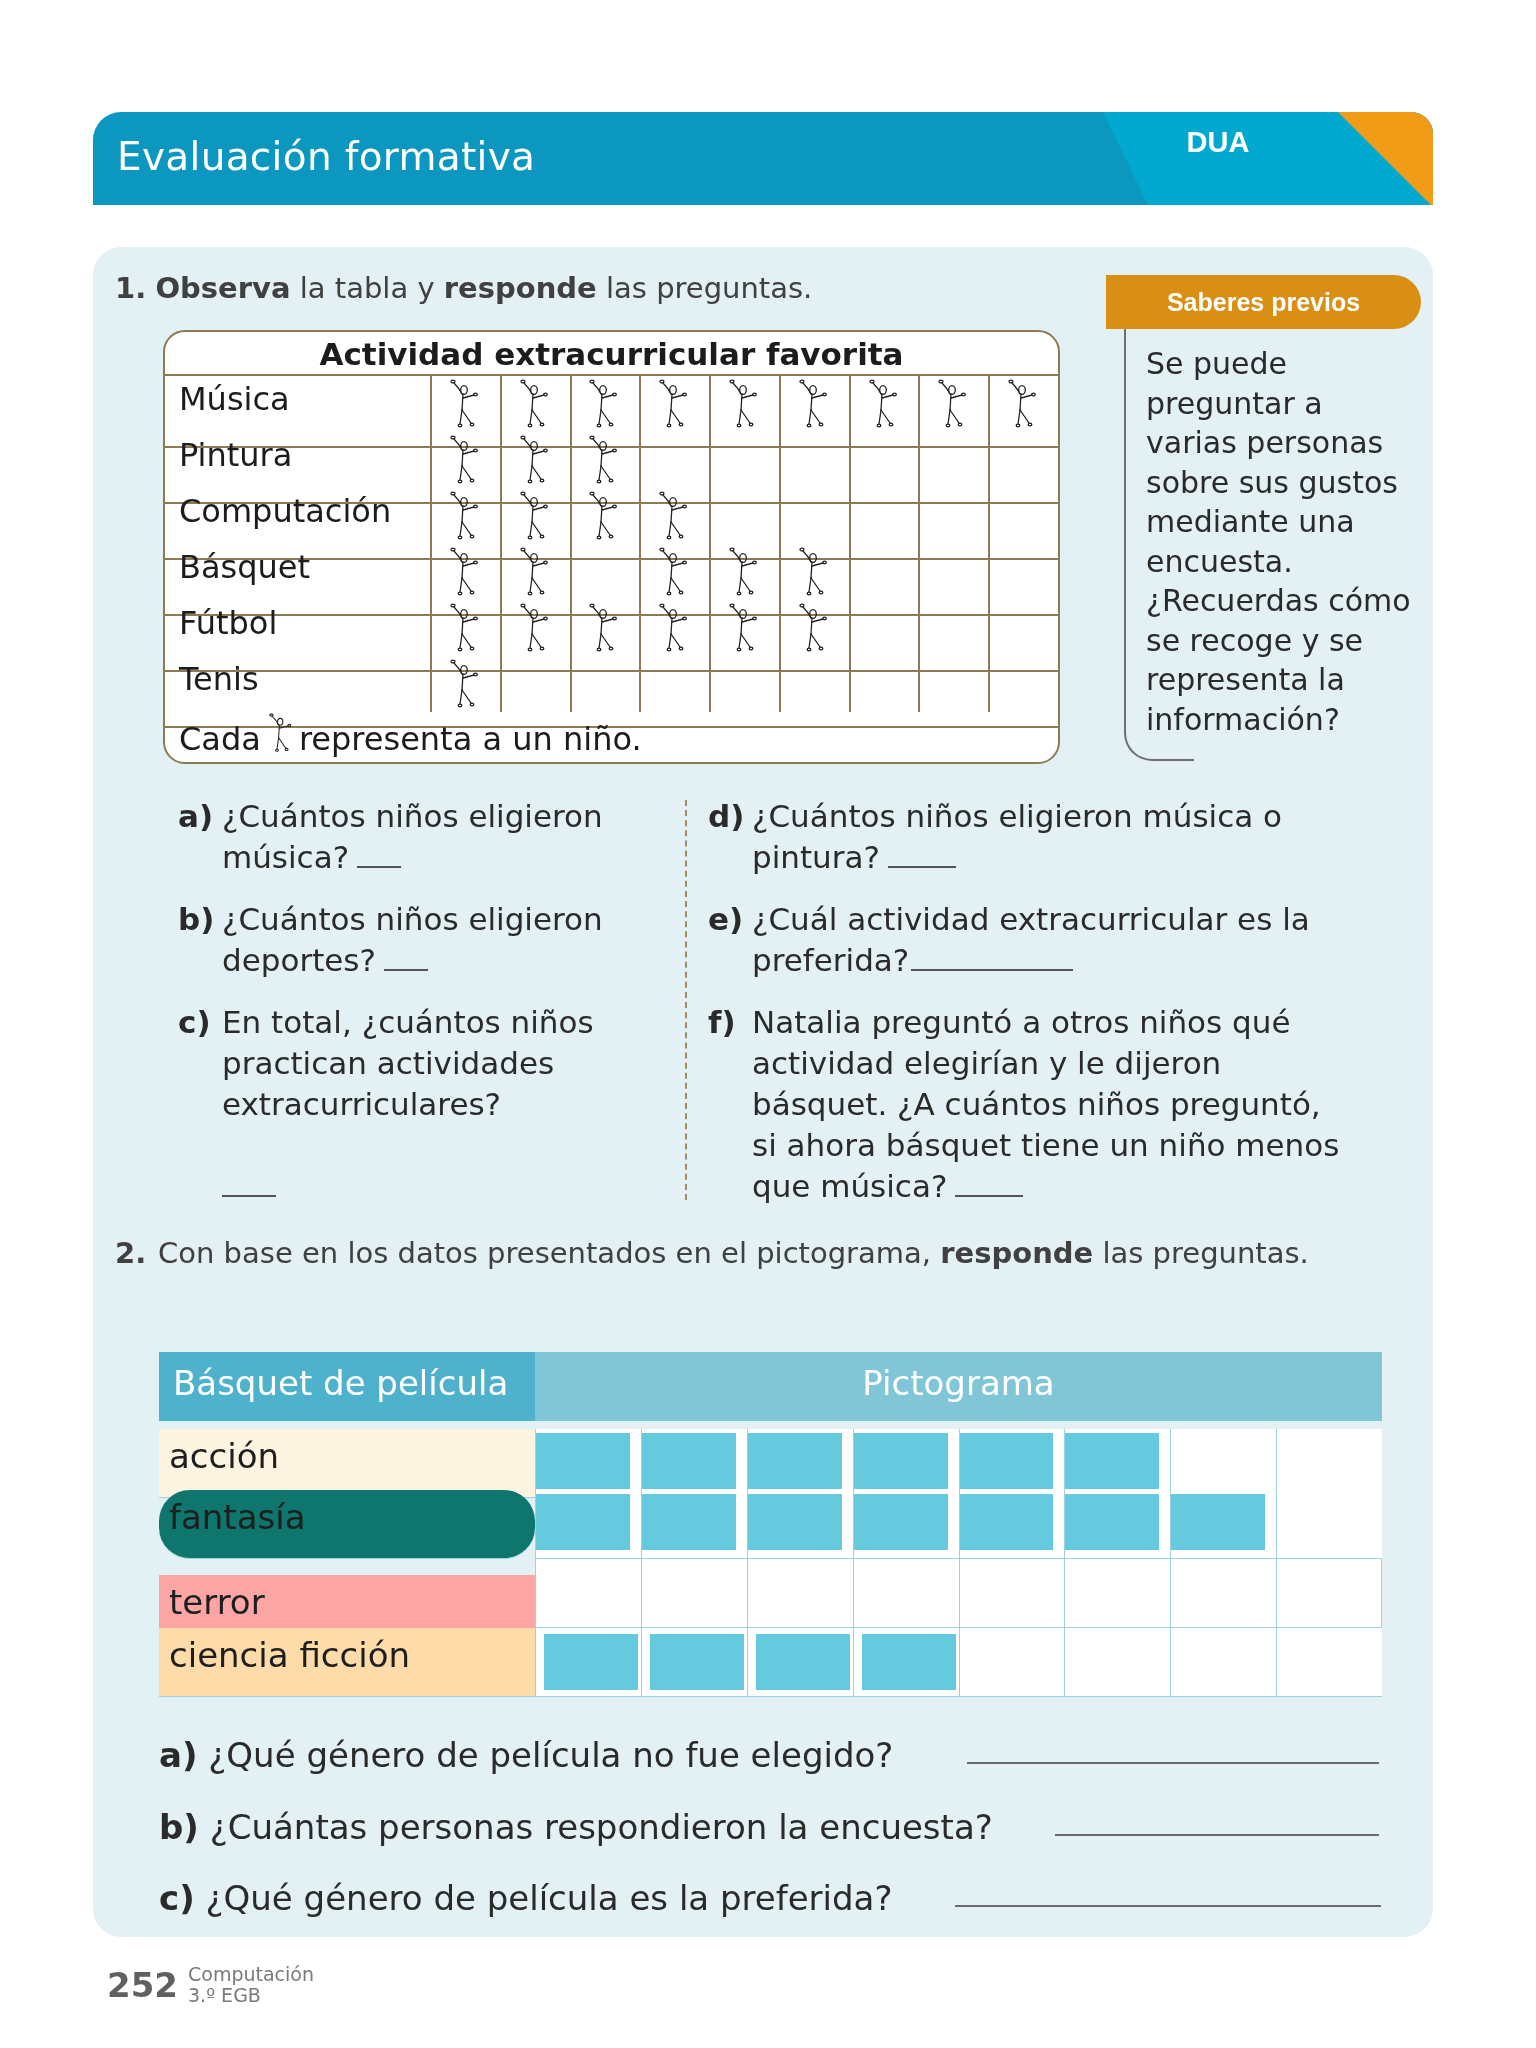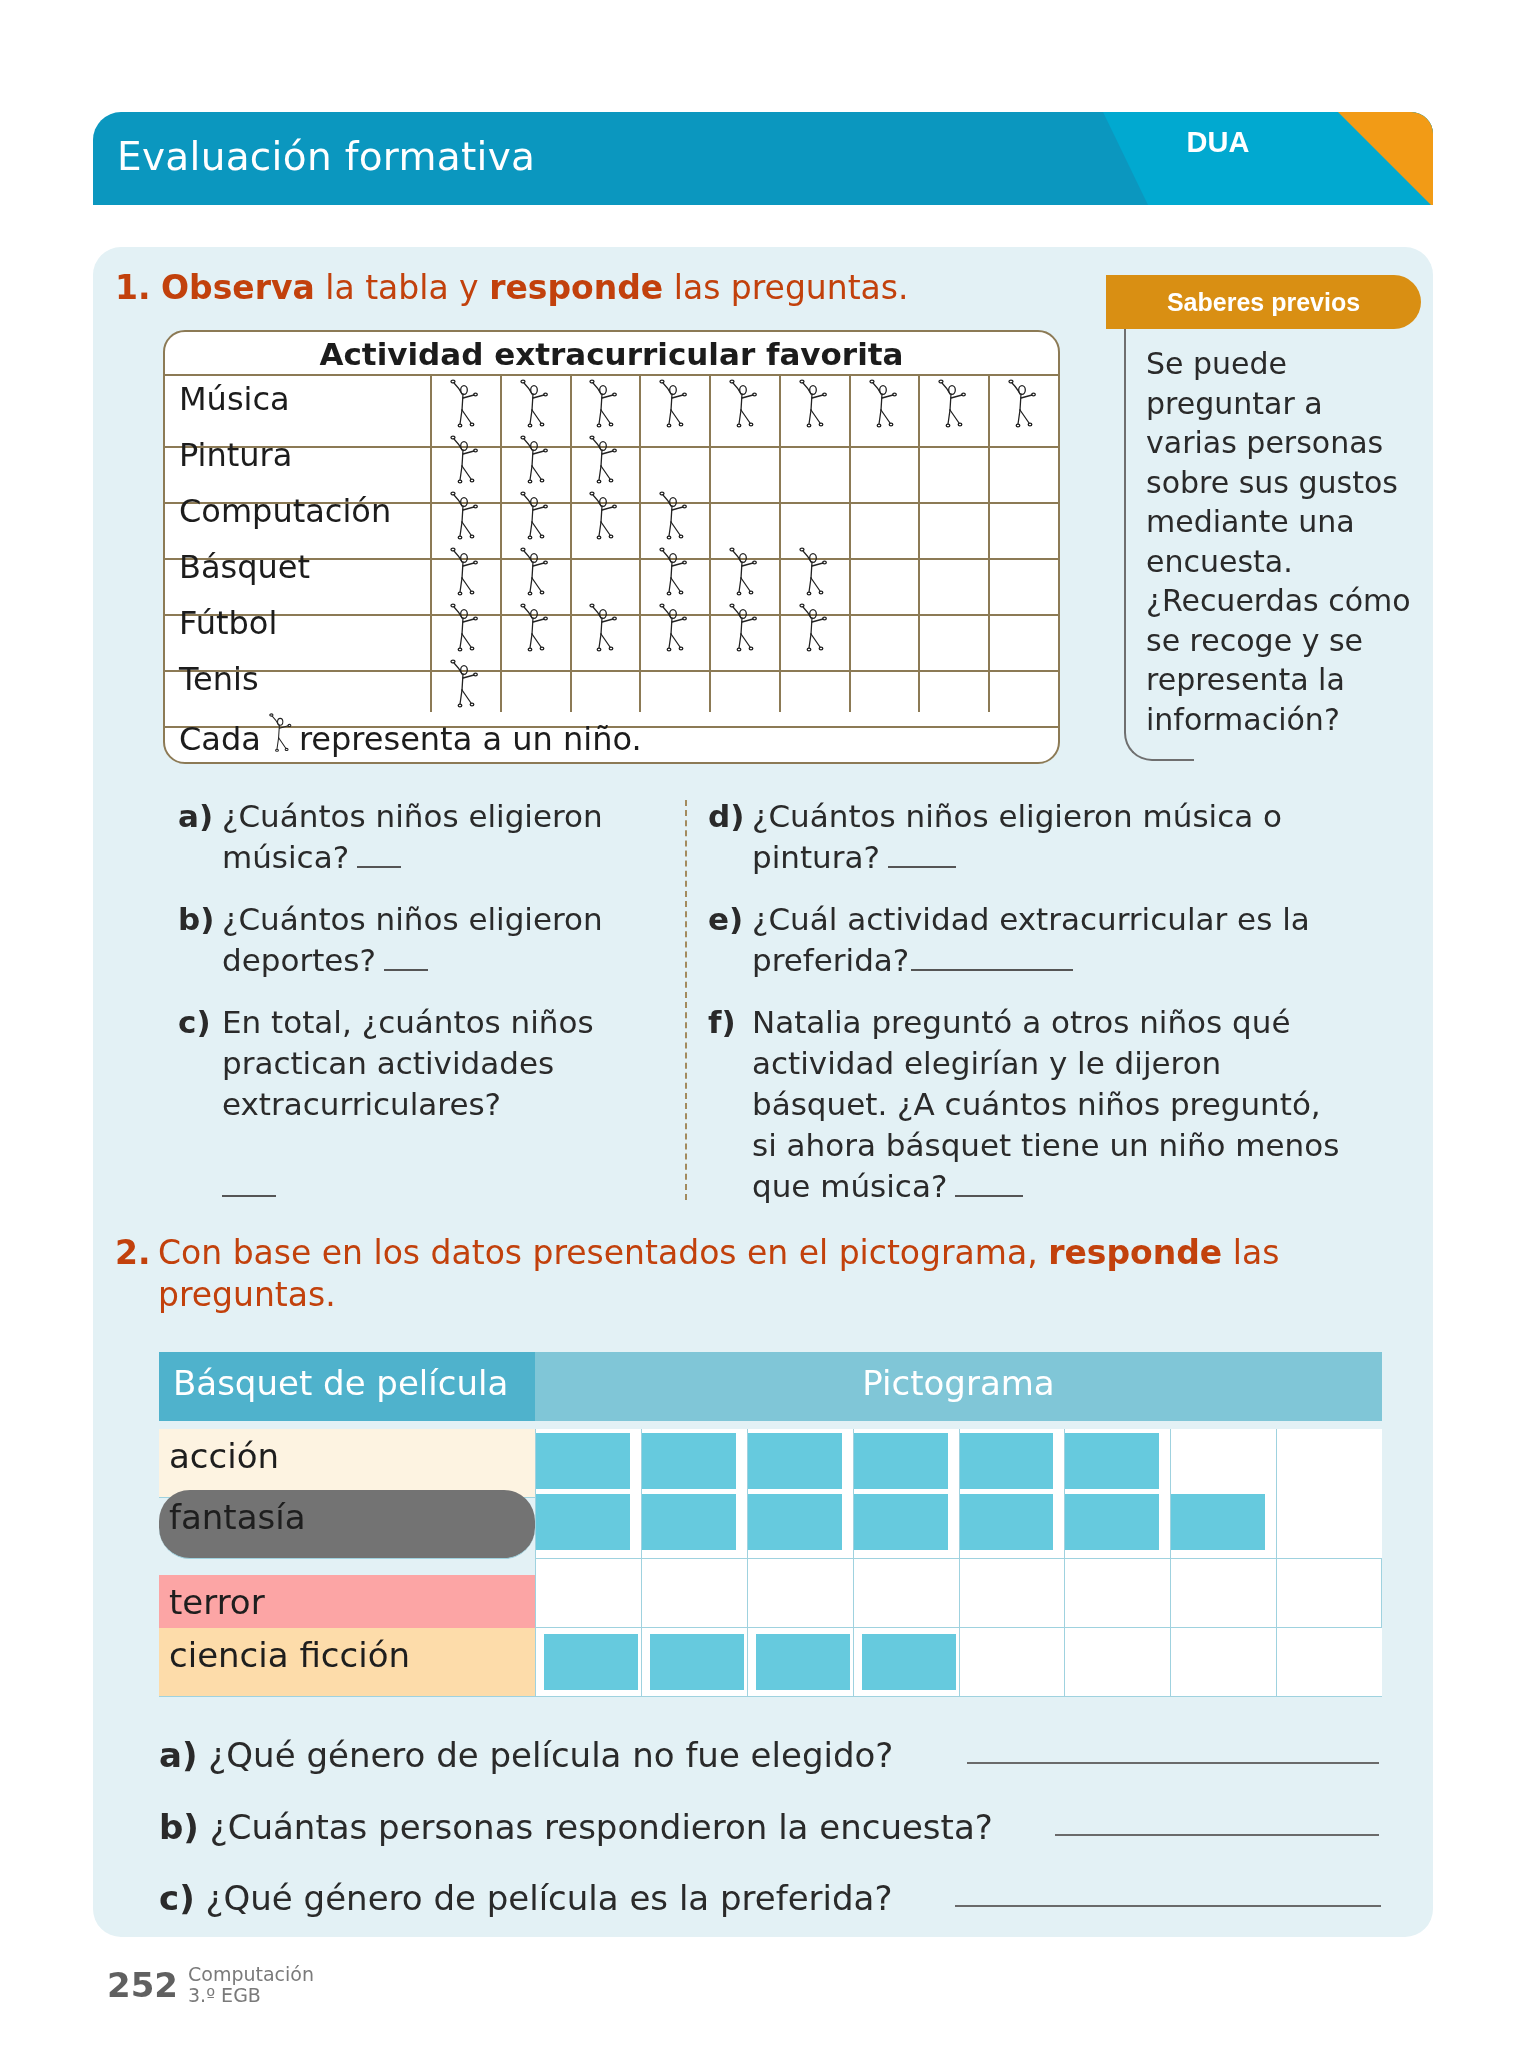--- a/index.html
+++ b/index.html
@@ -32,21 +32,21 @@
   }
   .dua .t1 { font-size: 29px; font-weight: bold; line-height: 32px; }
 
   
   .panel {
     position: absolute; left: 93px; top: 247px; width: 1340px; height: 1690px;
     background: #e3f1f5; border-radius: 28px;
   }
 
   .q-title {
-    position: absolute; font-size: 33px; color: #c2410c; line-height: 42px;
+    position: absolute; font-size: 29px; color: #404040; line-height: 42px;
   }
   .q-title b { font-weight: bold; }
 
   
   .t1-box {
     position: absolute; left: 163px; top: 330px; width: 897px; height: 434px;
     background: #fff; border: 2px solid #8c7a55; border-radius: 22px; overflow: hidden;
   }
   .t1-head {
     position: absolute; left: 0; top: 0; width: 100%; height: 44px;
@@ -715,21 +715,21 @@
           <div class="t2-cell" style="left: 741.125px; width: 105.875px;"></div>
           <div class="t2-block" style="background: rgb(102, 202, 222); left: 1px; top: 4px; width: 93.875px; height: 56px;"></div>
           <div class="t2-block" style="background: rgb(102, 202, 222); left: 106.875px; top: 4px; width: 93.875px; height: 56px;"></div>
           <div class="t2-block" style="background: rgb(102, 202, 222); left: 212.75px; top: 4px; width: 93.875px; height: 56px;"></div>
           <div class="t2-block" style="background: rgb(102, 202, 222); left: 318.625px; top: 4px; width: 93.875px; height: 56px;"></div>
           <div class="t2-block" style="background: rgb(102, 202, 222); left: 424.5px; top: 4px; width: 93.875px; height: 56px;"></div>
           <div class="t2-block" style="background: rgb(102, 202, 222); left: 530.375px; top: 4px; width: 93.875px; height: 56px;"></div>
         </div>
       </div>
       <div class="t2-row" style="top: 138px;">
-        <div class="t2-label" style="background: #737373; border-radius: 31px;">fantasía</div>
+        <div class="t2-label" style="background: #0f766e; border-radius: 31px;">fantasía</div>
         <div class="t2-cells">
           <div class="t2-cell" style="left: 0px; width: 105.875px;"></div>
           <div class="t2-cell" style="left: 105.875px; width: 105.875px;"></div>
           <div class="t2-cell" style="left: 211.75px; width: 105.875px;"></div>
           <div class="t2-cell" style="left: 317.625px; width: 105.875px;"></div>
           <div class="t2-cell" style="left: 423.5px; width: 105.875px;"></div>
           <div class="t2-cell" style="left: 529.375px; width: 105.875px;"></div>
           <div class="t2-cell" style="left: 635.25px; width: 105.875px;"></div>
           <div class="t2-cell" style="left: 741.125px; width: 105.875px;"></div>
           <div class="t2-block" style="background: rgb(102, 202, 222); left: 1px; top: 4px; width: 93.875px; height: 56px;"></div>

